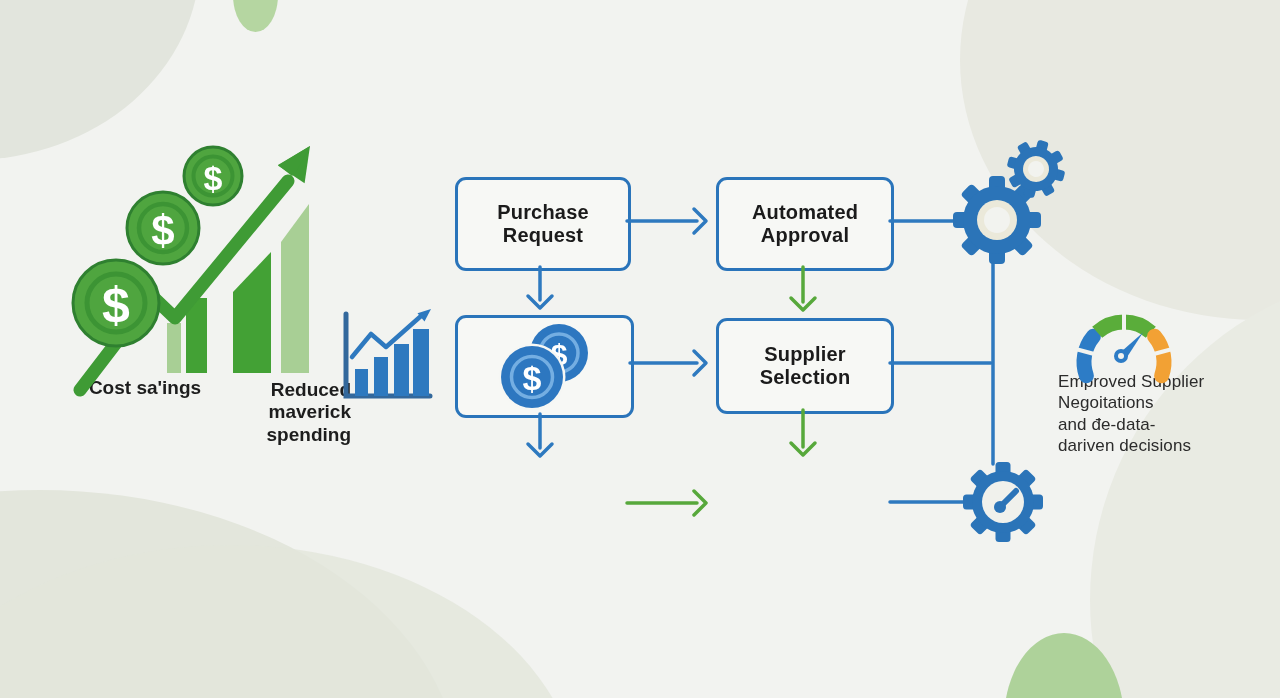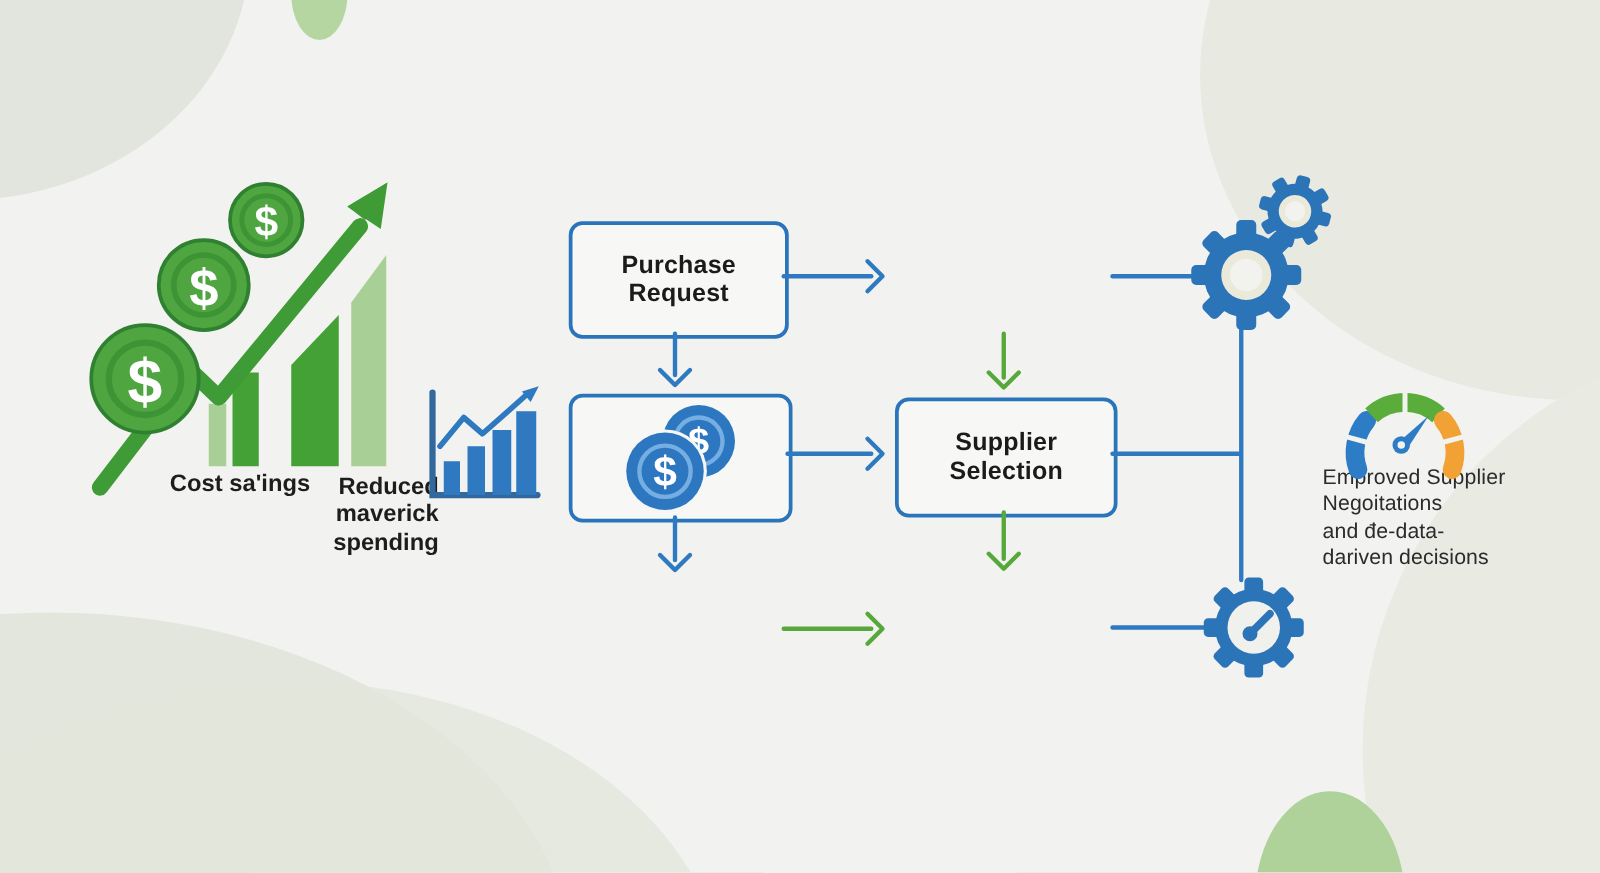--- a/index.html
+++ b/index.html
@@ -39,20 +39,24 @@
   <div class="blob" style="left:1090px;top:270px;width:660px;height:660px;background:#e9ebe3;"></div>
   <div class="blob" style="left:-380px;top:490px;width:840px;height:580px;background:#e3e6dc;"></div>
   <div class="blob" style="left:-120px;top:545px;width:700px;height:500px;background:rgba(226,230,219,0.8);"></div>
   <div class="blob" style="left:1004px;top:633px;width:120px;height:175px;background:#aed29a;"></div>
 
   <div class="node" style="left:455px;top:177px;width:170px;height:88px;">
     <span class="lbl">Purchase
 Request</span>
   </div>
 
+  <div class="node" style="left:716px;top:177px;width:172px;height:88px;">
+    <span class="lbl">Automated
+Approval</span>
+  </div>
 
   <div class="node" style="left:455px;top:315px;width:173px;height:97px;">
     <svg width="167" height="91" viewBox="0 0 167 91">
       <g>
         <circle cx="98" cy="32" r="29" fill="#2d77c0"></circle>
         <circle cx="98" cy="32" r="19" fill="none" stroke="#74aee2" stroke-width="3.5"></circle>
         <text x="98" y="33" text-anchor="middle" dominant-baseline="central" font-size="30" font-weight="bold" fill="#ffffff">$</text>
       </g>
       <g>
         <circle cx="71" cy="56" r="33.5" fill="#f6f7f4"></circle>
@@ -63,21 +67,21 @@
     </svg>
   </div>
 
   <div class="node" style="left:716px;top:318px;width:172px;height:90px;">
     <span class="lbl">Supplier
 Selection</span>
   </div>
 
 
 
-  <div class="side-label" style="left:75px;top:377px;width:140px;text-align:center;margin-left:47px;">Cost sa'ings</div>
+  <div class="side-label" style="left:75px;top:377px;width:140px;text-align:center;">Cost sa'ings</div>
 
   <div class="side-label" style="left:231px;top:379px;width:120px;text-align:right;">Reduced
 maverick
 spending</div>
 
   <div class="caption" style="left:1058px;top:371px;width:185px;">Emproved Supplier
 Negoitations
 and đe-data-
 dariven decisions</div>
 

